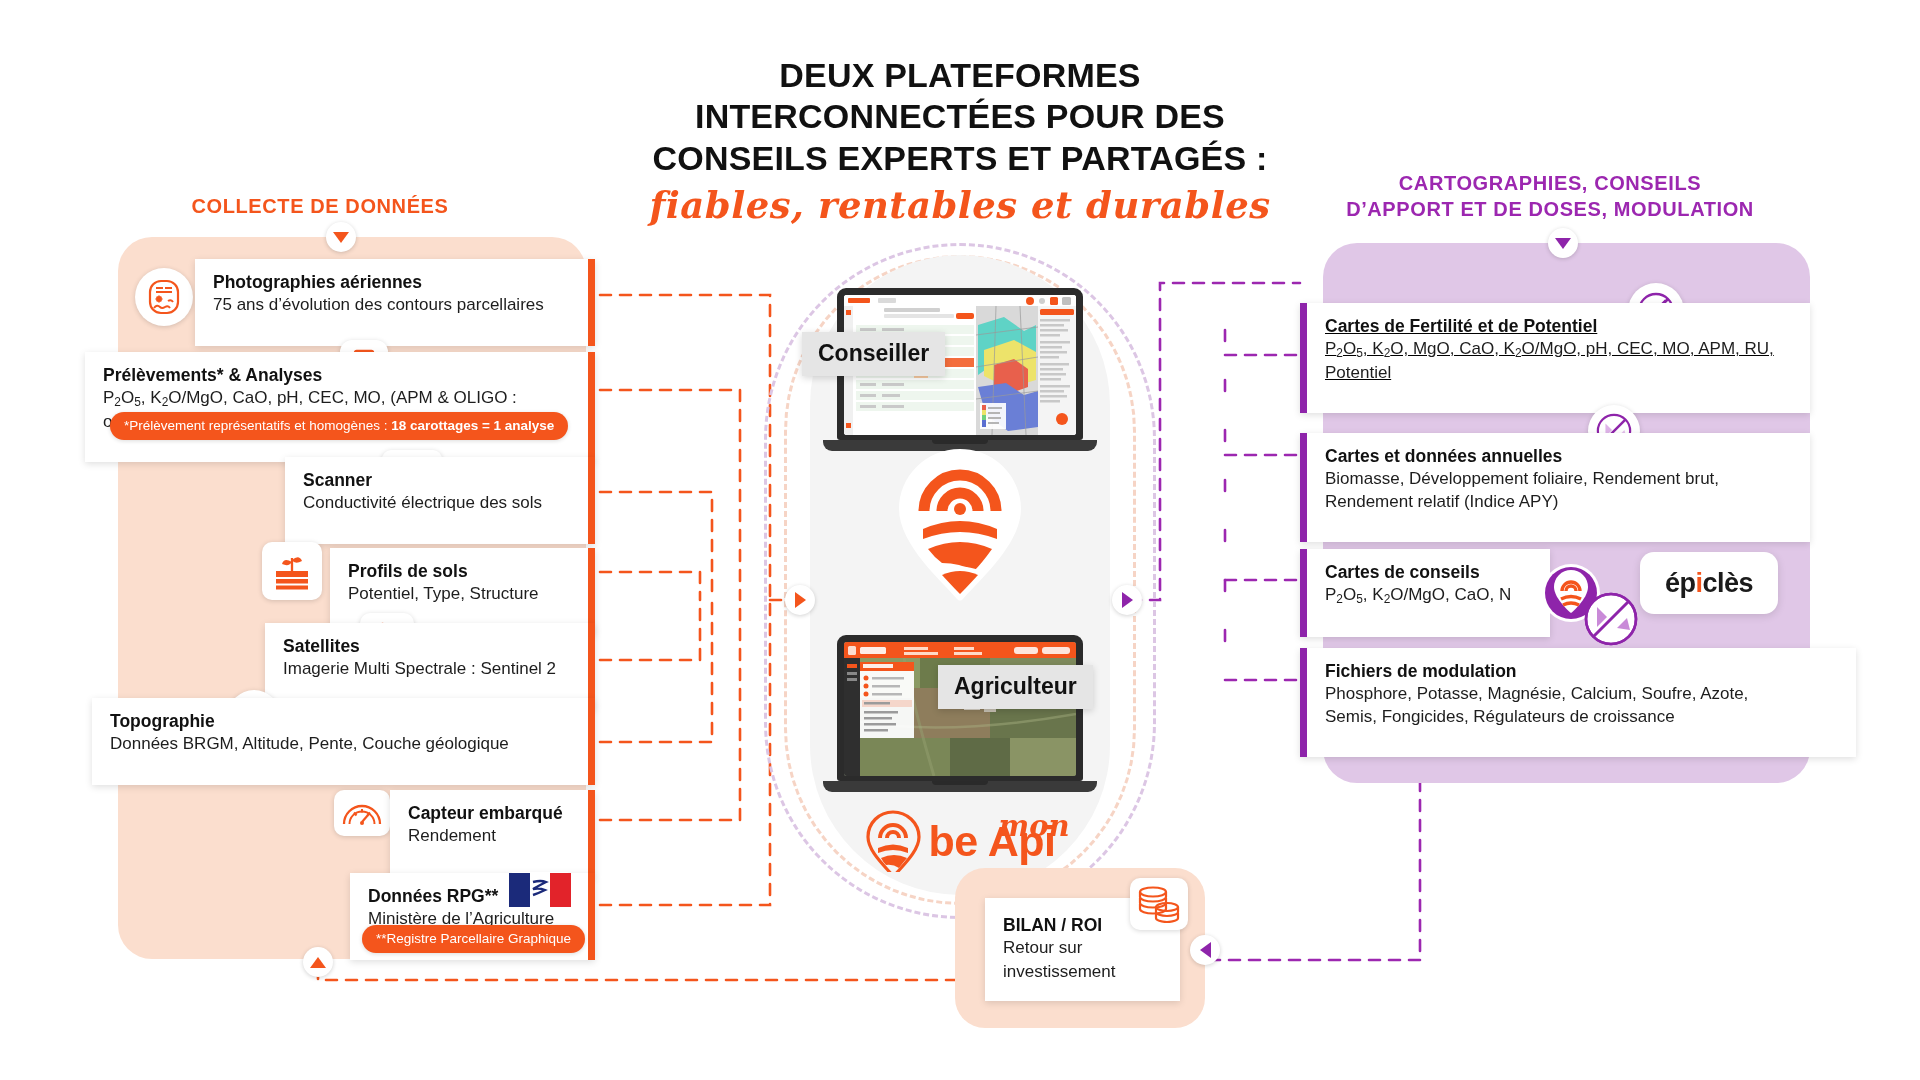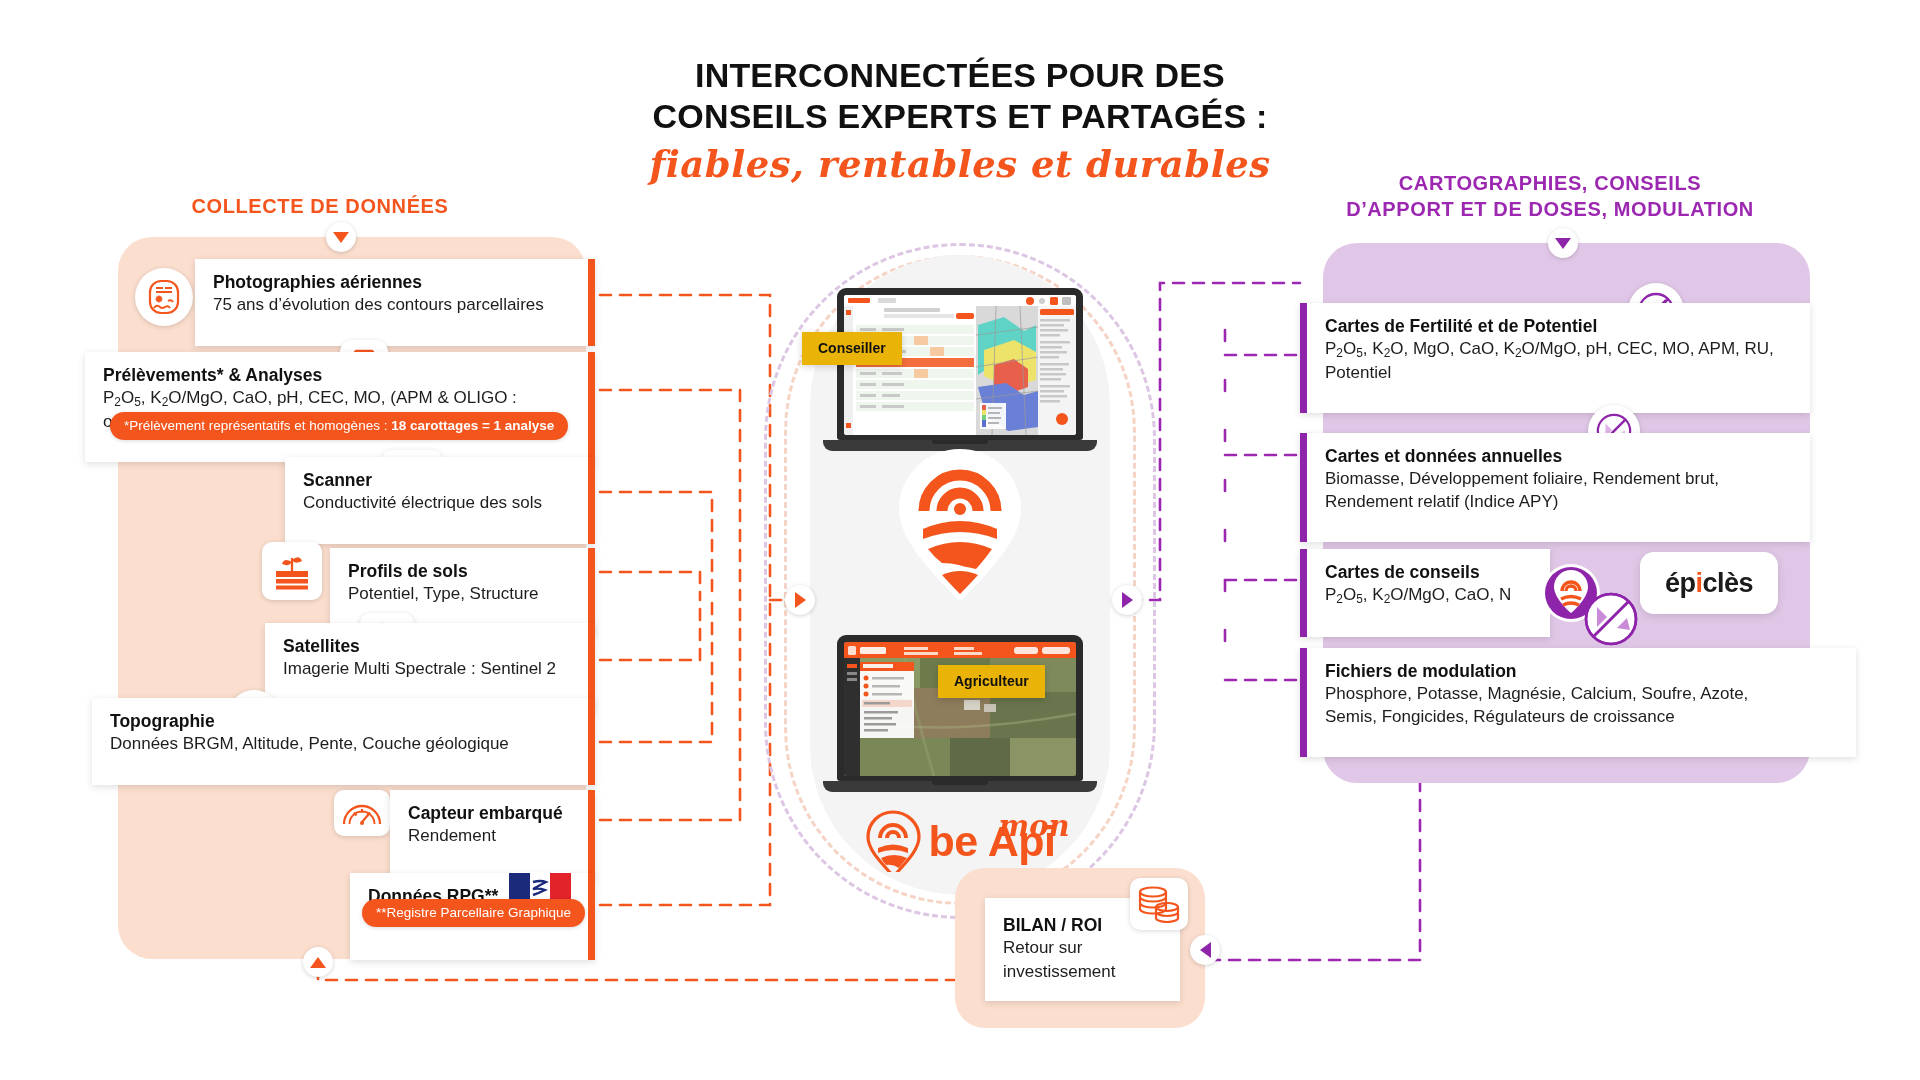--- a/index.html
+++ b/index.html
@@ -101,22 +101,22 @@
   .base {
     height: 11px; background: #3a3a3a; border-radius: 0 0 9px 9px;
     margin: 0 -14px; position: relative;
   }
   .base::after {
     content:""; position:absolute; left:50%; top:0; transform:translateX(-50%);
     width:56px; height:4px; background:#2a2a2a; border-radius:0 0 4px 4px;
   }
 
   .tag {
-    position: absolute; background: #eab308; box-shadow: 0 2px 7px rgba(0,0,0,.16);
-    font-weight: 700; font-size: 14px; color: #111; padding: 8px 16px 9px;
+    position: absolute; background: #e5e5e5; box-shadow: 0 2px 7px rgba(0,0,0,.16);
+    font-weight: 700; font-size: 23px; color: #111; padding: 8px 16px 9px;
   }
 
   .pin {
     position: absolute; left: 50%; transform: translateX(-50%);
     width: 130px; height: 160px; z-index: 8;
   }
 
   .brand { position: absolute; left: 50%; transform: translateX(-50%); text-align: center; }
   .brand-mon {
     font-family: "DejaVu Serif", serif; font-style: italic; font-weight: 700;
@@ -165,20 +165,21 @@
       <path d="M1225 330 V347 M1225 380 V400 M1225 430 V450 M1225 480 V500 M1225 530 V550 M1225 580 V600 M1225 630 V650"></path>
       <path d="M1225 355 H1300"></path>
       <path d="M1225 455 H1300"></path>
       <path d="M1225 580 H1300"></path>
       <path d="M1225 680 H1300"></path>
       <path d="M1420 760 V960 H1210"></path>
     </g>
   </svg>
 
   <div class="title-block">
+    <div class="title-line">DEUX PLATEFORMES</div>
     <div class="title-line">INTERCONNECTÉES POUR DES</div>
     <div class="title-line">CONSEILS EXPERTS ET PARTAGÉS :</div>
     <div class="title-script">fiables, rentables et durables</div>
   </div>
 
   <div class="col-head" id="head-left">COLLECTE DE DONNÉES</div>
   <div class="panel" id="panel-left"></div>
 
   <div class="tri-marker" style="left:326px; top:222px;">
     <span class="tri tri-down" style="border-top:11px solid #F4551C;"></span>
@@ -296,42 +297,42 @@
     <div class="c-sub">Ministère de l’Agriculture</div>
   </div>
   <div class="ico" style="left:509px; top:872px; width:62px; height:40px; border-radius:5px; box-shadow:none;">
     <svg width="62" height="40" viewBox="0 0 62 40">
       <rect x="0" y="1" width="21" height="34" fill="#1B2A7A"></rect>
       <rect x="21" y="1" width="20" height="34" fill="#ffffff"></rect>
       <rect x="41" y="1" width="21" height="34" fill="#E2232A"></rect>
       <path d="M24 10 q8-2 13 0 q-6 3-13 7 q7-1 12 1 q-6 3-12 5" fill="none" stroke="#1B2A7A" stroke-width="2.4"></path>
     </svg>
   </div>
-  <div class="pill" style="left:362px; top:899px;">**Registre Parcellaire Graphique</div>
+  <div class="pill" style="left:362px; top:925px;">**Registre Parcellaire Graphique</div>
 
   <div class="col-head" id="head-right">
     <div>CARTOGRAPHIES, CONSEILS</div>
     <div>D’APPORT ET DE DOSES, MODULATION</div>
   </div>
   <div class="panel" id="panel-right"></div>
 
   <div class="tri-marker" style="left:1548px; top:228px;">
     <span class="tri tri-down" style="border-top:11px solid #8E24AA;"></span>
   </div>
 
   <div class="ico round" style="left:1628px; top:283px; width:56px; height:56px;">
     <svg width="40" height="40" viewBox="0 0 40 40" fill="none" stroke="#8E24AA" stroke-width="2.3">
       <circle cx="20" cy="20" r="17"></circle>
       <path d="M8 32 L32 8" stroke-width="2.6"></path>
       <path d="M11 12 l7 7 -7 7 z" fill="#D9A7E5" stroke="none" opacity=".85"></path>
       <path d="M28 11 l-8 8 8 4 z" fill="none"></path>
       <path d="M24 26 l7-7 2 8 z" fill="#D9A7E5" stroke="none" opacity=".7"></path>
     </svg>
   </div>
-  <div class="card bar-l-p" style="left:1300px; top:303px; width:510px;">
+  <div class="card bar-l-p" style="left:1300px; top:303px; width:510px;text-decoration:underline;">
     <div class="c-title">Cartes de Fertilité et de Potentiel</div>
     <div class="c-sub">P<sub>2</sub>O<sub>5</sub>, K<sub>2</sub>O, MgO, CaO, K<sub>2</sub>O/MgO, pH, CEC, MO, APM, RU, Potentiel</div>
   </div>
 
   <div class="ico round" style="left:1588px; top:405px; width:52px; height:52px;">
     <svg width="38" height="38" viewBox="0 0 40 40" fill="none" stroke="#8E24AA" stroke-width="2.3">
       <circle cx="20" cy="20" r="17"></circle>
       <path d="M8 32 L32 8" stroke-width="2.6"></path>
       <path d="M11 12 l7 7 -7 7 z" fill="#D9A7E5" stroke="none" opacity=".85"></path>
       <path d="M24 26 l7-7 2 8 z" fill="#D9A7E5" stroke="none" opacity=".7"></path>

